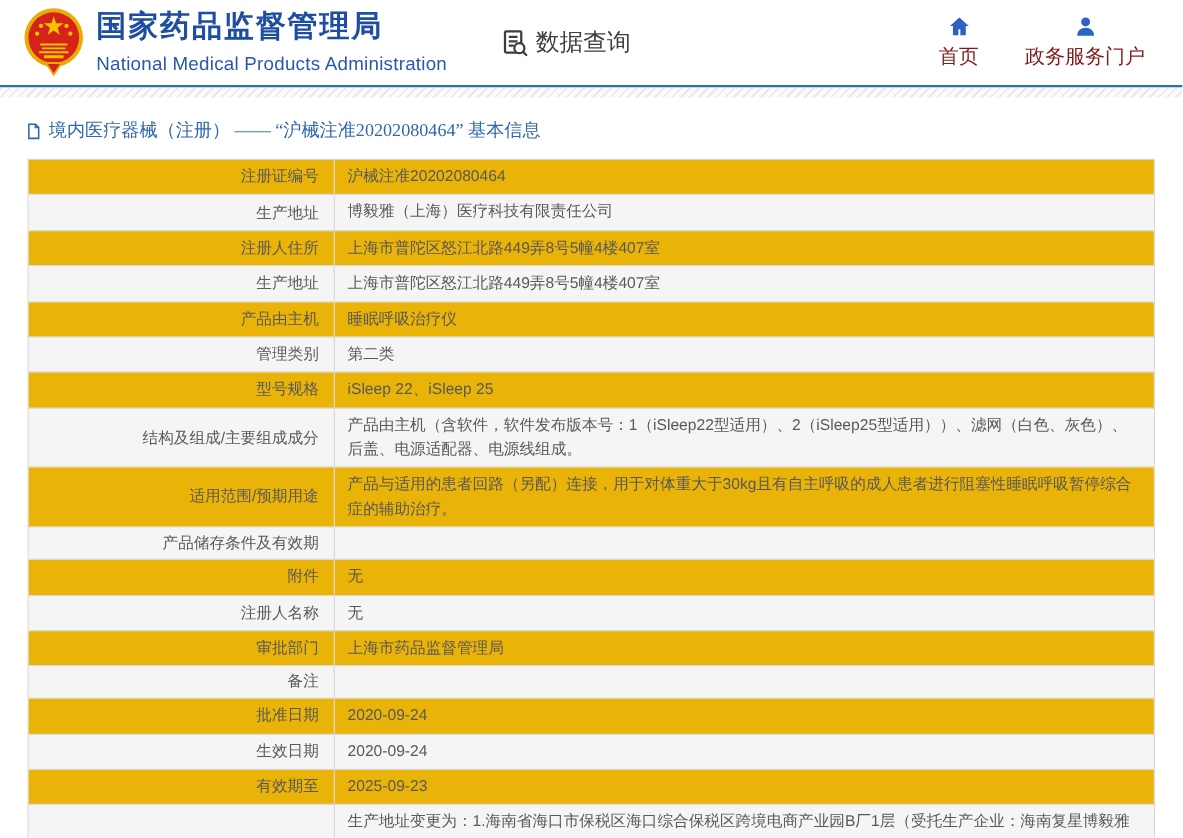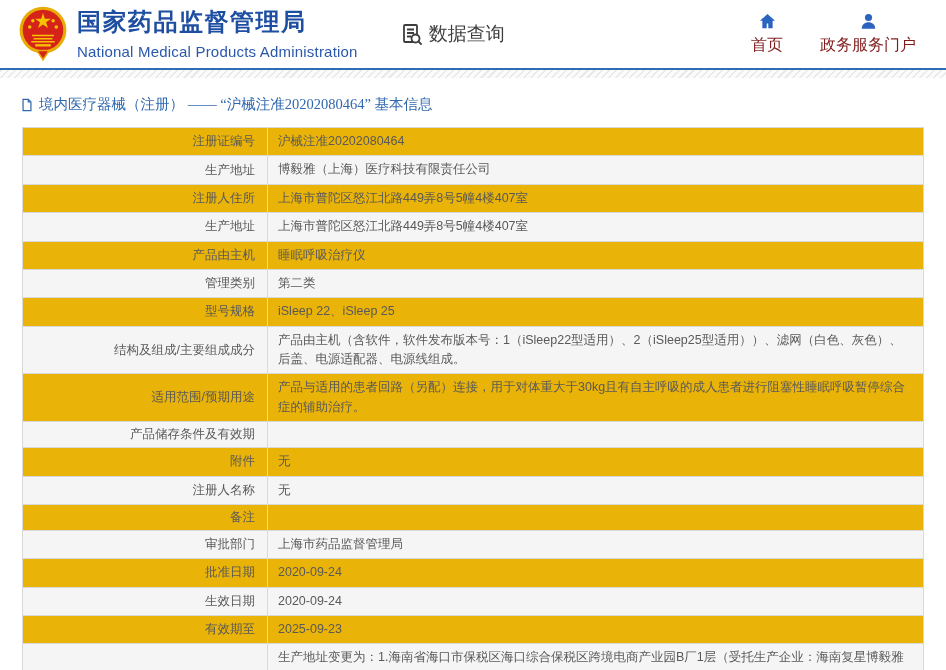--- a/index.html
+++ b/index.html
@@ -272,36 +272,36 @@
     <div class="trow">
       <div class="tlabel">
         <span>注册人名称</span>
       </div>
       <div class="tvalue">
         <span>无</span>
       </div>
     </div>
     <div class="trow">
       <div class="tlabel">
+        <span>审批部门</span>
+      </div>
+      <div class="tvalue">
+        <span>上海市药品监督管理局</span>
+      </div>
+    </div>
+    <div class="trow">
+      <div class="tlabel">
         <span>备注</span>
       </div>
       <div class="tvalue">
         <span></span>
       </div>
     </div>
     <div class="trow">
       <div class="tlabel">
-        <span>审批部门</span>
-      </div>
-      <div class="tvalue">
-        <span>上海市药品监督管理局</span>
-      </div>
-    </div>
-    <div class="trow">
-      <div class="tlabel">
         <span>批准日期</span>
       </div>
       <div class="tvalue">
         <span>2020-09-24</span>
       </div>
     </div>
     <div class="trow">
       <div class="tlabel">
         <span>生效日期</span>
       </div>

